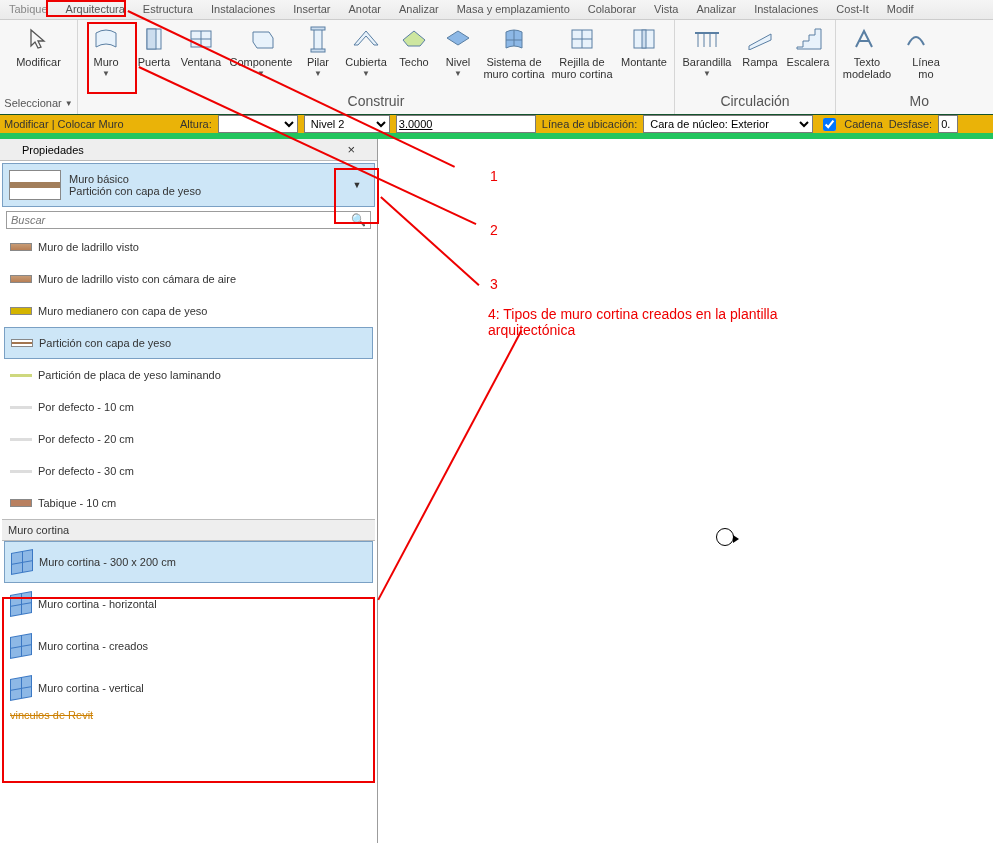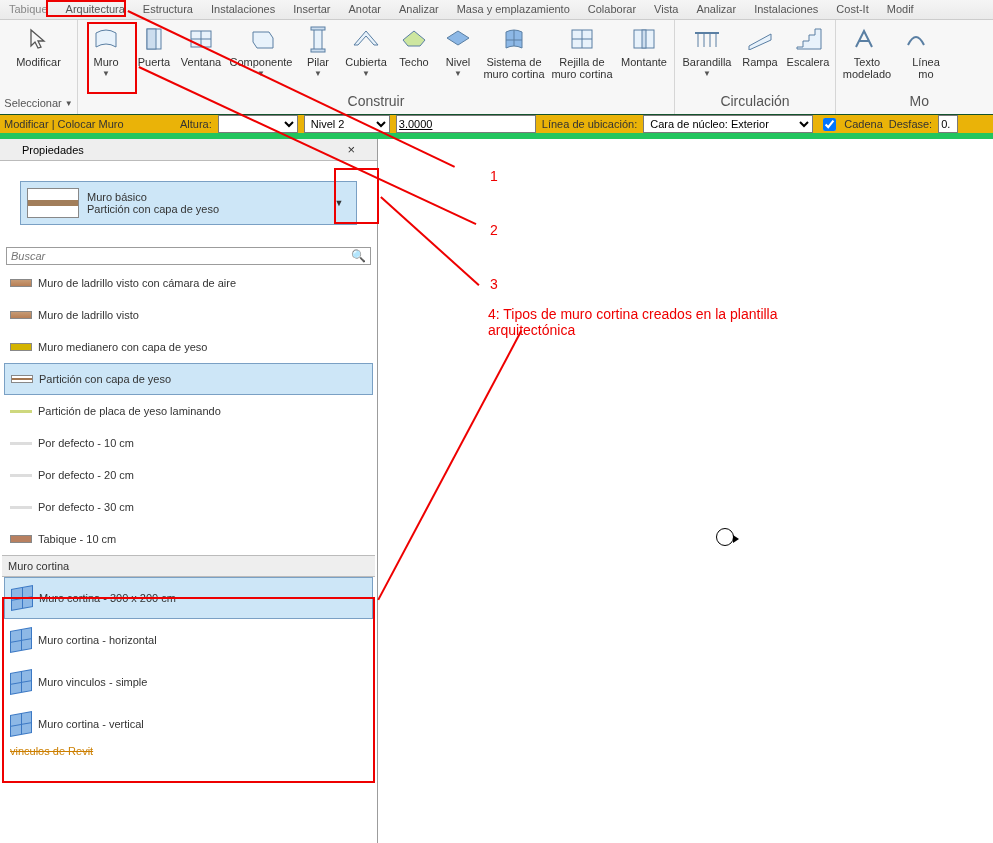--- a/index.html
+++ b/index.html
@@ -29,21 +29,21 @@
   .optbar select, .optbar input[type=text] { height:18px; font-size:11px; border:1px solid #7a7a7a; background:#fff; padding:0 2px; }
   .optbar .long { width:170px; }
   .optbar input[type=checkbox]{ margin:0 2px 0 4px;}
 
   
   .main { display:flex; height: calc(843px - 20px - 95px - 24px); }
   .propspanel { width:378px; border-right:1px solid #9c9c9c; display:flex; flex-direction:column; background:#fff;}
   .propspanel .titlebar { background:#eee; border-bottom:1px solid #bbb; padding:3px 22px; display:flex; justify-content:space-between; align-items:center;}
   .propspanel .titlebar .x { font-size:13px; color:#333; cursor:default; }
 
-  .typeselector { margin:20px; border:1px solid #7aa0c4; background:#cde6f7; display:flex; align-items:center; padding:6px; gap:8px; cursor:default;}
+  .typeselector { margin:2px; border:1px solid #7aa0c4; background:#cde6f7; display:flex; align-items:center; padding:6px; gap:8px; cursor:default;}
   .typeselector .swatch { width:52px; height:30px; border:1px solid #888; background:linear-gradient(#fff 0 40%, #a27e5a 40% 60%, #fff 60%); }
   .typeselector .text { flex:1; }
   .typeselector .text .l1 { font-size:11px; color:#333; }
   .typeselector .text .l2 { font-size:11px; color:#333; }
   .typeselector .dd { width:22px; text-align:center; color:#333; font-size:9px;}
 
   .searchrow { display:flex; align-items:center; border:1px solid #9c9c9c; margin:2px 6px 0 6px; padding:1px 4px;}
   .searchrow input { flex:1; border:none; outline:none; font-style:italic; color:#888; font-size:11px; }
   .searchrow .mag { color:#2a6fb3; font-size:12px; }
 
@@ -316,26 +316,26 @@
       <div class="dd">▼</div>
     </div>
 
     <div class="searchrow">
       <input placeholder="Buscar" style="">
       <span class="mag">🔍</span>
     </div>
 
     <div class="typelist">
       <div class="row">
+          <div class="sw brick"></div>
+          <span>Muro de ladrillo visto</span>
+        </div>
+      <div class="row">
           <div class="sw brick2"></div>
           <span>Muro de ladrillo visto con cámara de aire</span>
-        </div>
-      <div class="row">
-          <div class="sw brick"></div>
-          <span>Muro de ladrillo visto</span>
         </div>
       <div class="row">
           <div class="sw yellow"></div>
           <span>Muro medianero con capa de yeso</span>
         </div>
       <div class="row selected">
           <div class="sw part"></div>
           <span>Partición con capa de yeso</span>
         </div>
       <div class="row">
@@ -378,21 +378,21 @@
           </div>
           <span>Muro cortina - horizontal</span>
         </div>
       <div class="row">
           <div class="cwic">
             <div></div>
             <div></div>
             <div></div>
             <div></div>
           </div>
-          <span>Muro vinculos - simple</span>
+          <span>Muro cortina - creados</span>
         </div>
       <div class="row">
           <div class="cwic">
             <div></div>
             <div></div>
             <div></div>
             <div></div>
           </div>
           <span>Muro cortina - vertical</span>
         </div>

